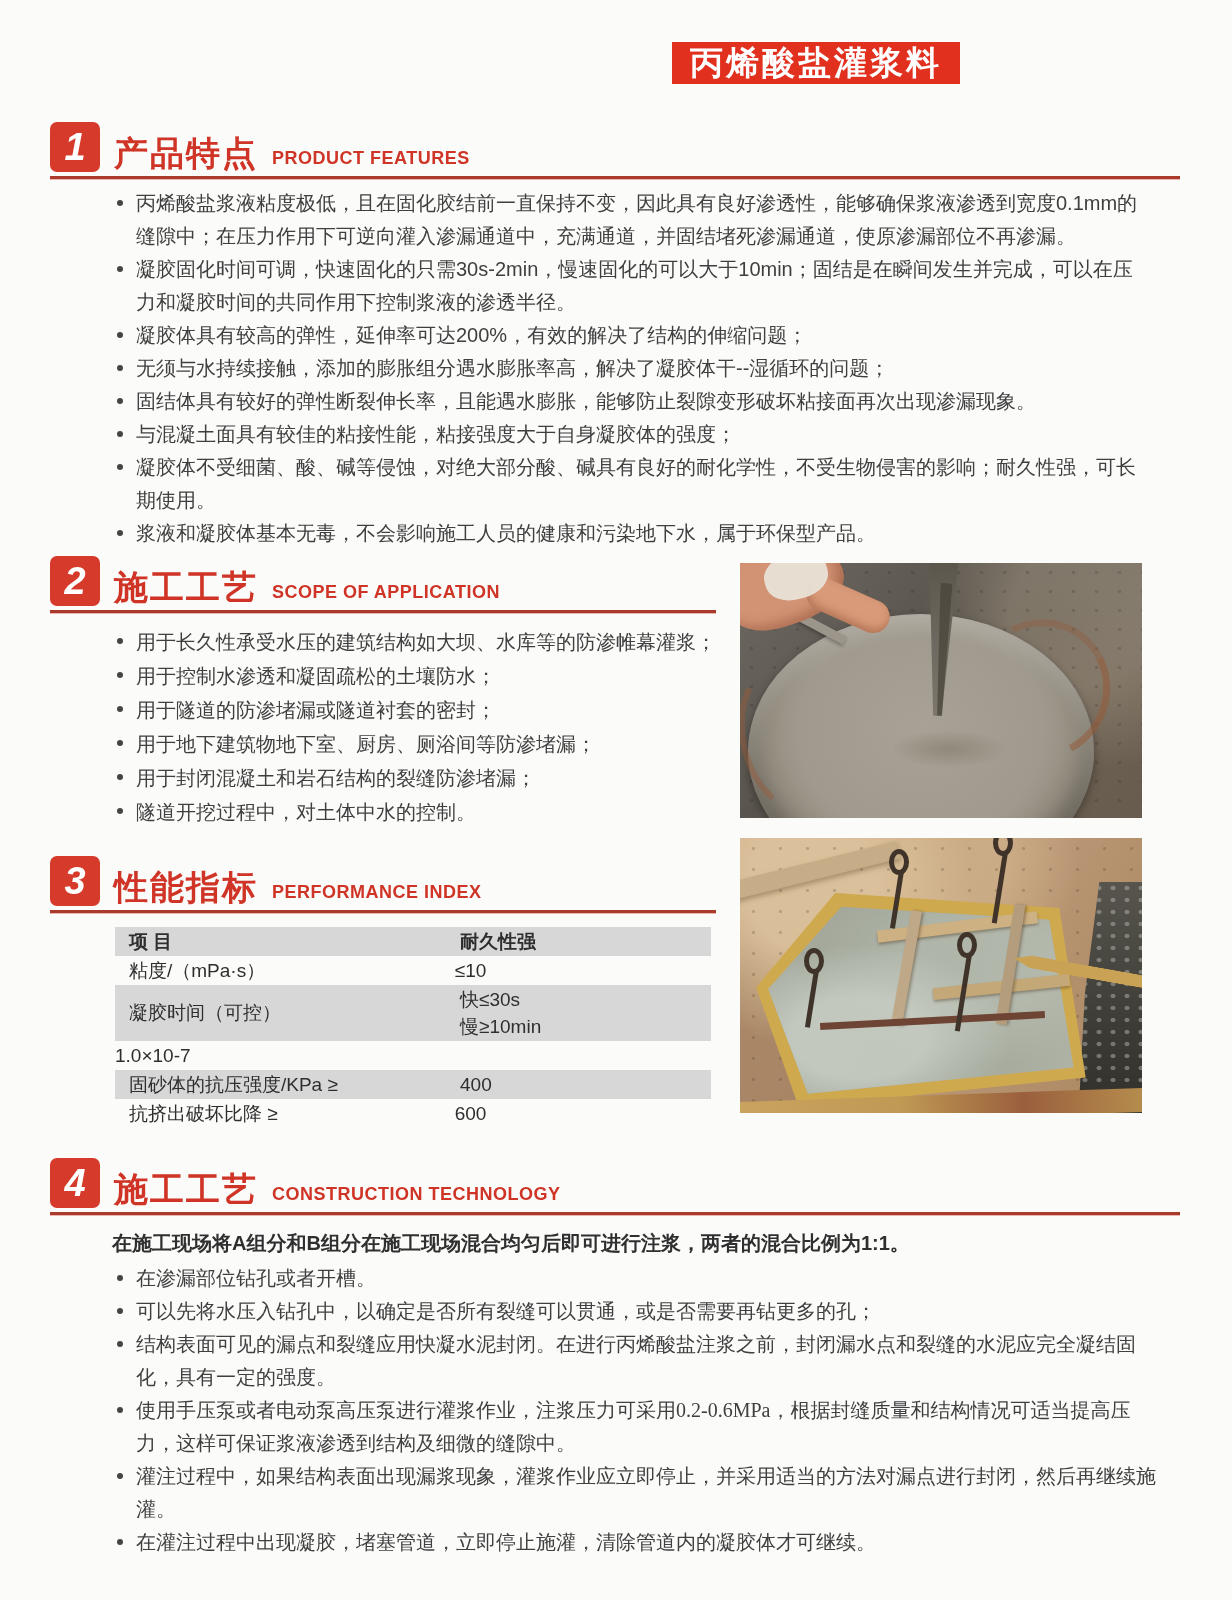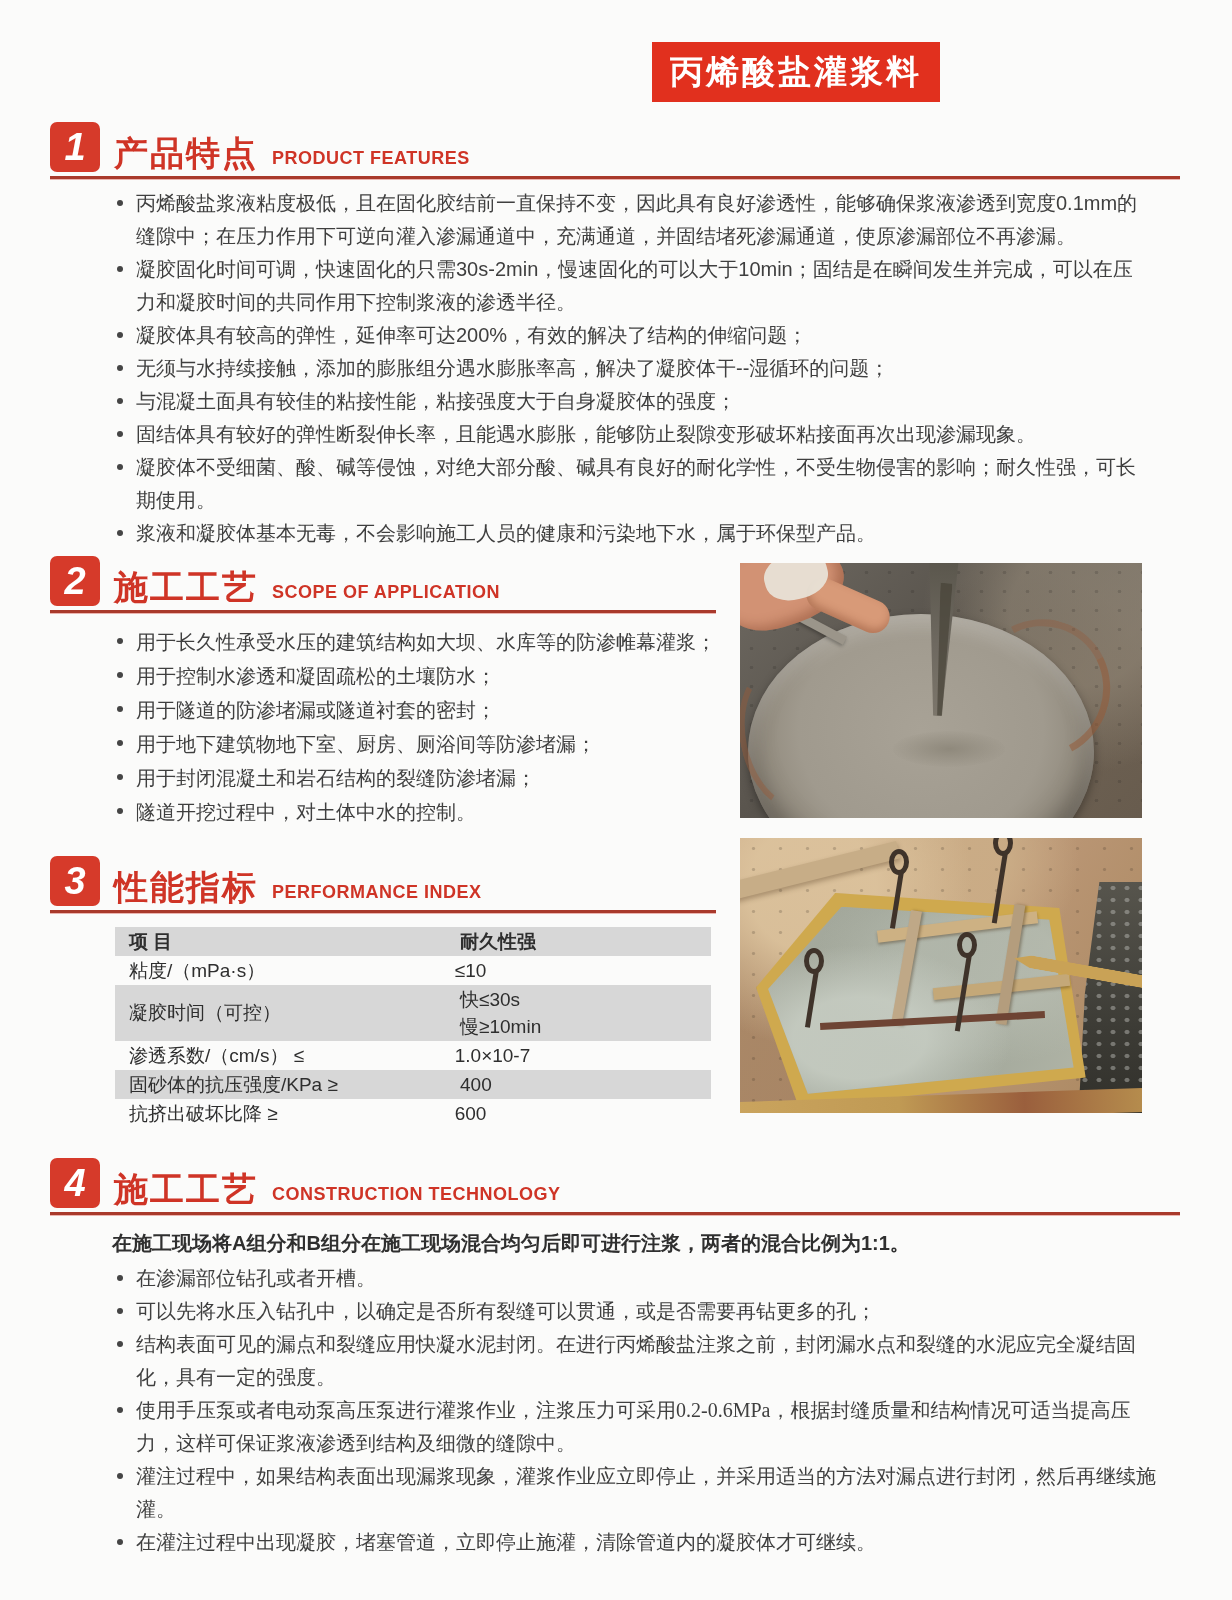--- a/index.html
+++ b/index.html
@@ -13,21 +13,21 @@
   *{margin:0;padding:0;box-sizing:border-box;}
   html,body{background:#ffffff;}
   body{font-family:"Liberation Sans","DejaVu Sans",sans-serif;}
   .page{
     position:relative;width:1232px;height:1600px;margin:0 auto;
     background:#fbfbfa;overflow:hidden;color:var(--text);
   }
 
   
   .banner{
-    position:absolute;left:652px;top:42px;height:60px;padding:0 18px;
+    position:absolute;left:672px;top:42px;height:42px;padding:0 18px;
     background:var(--banner-bg);color:#fff;display:flex;align-items:center;
     font-size:33px;font-weight:bold;letter-spacing:3px;white-space:nowrap;
   }
 
   
   .sec{position:absolute;left:50px;width:1130px;}
   .sec-head{display:flex;align-items:flex-end;gap:14px;height:50px;}
   .numbox{
     width:50px;height:50px;background:var(--number-bg);border-radius:7px;
     color:#fff;font-size:38px;font-weight:bold;font-style:italic;
@@ -165,22 +165,22 @@
       <div class="numbox">1</div>
       <div class="title-cn">产品特点</div>
       <div class="title-en">PRODUCT FEATURES</div>
     </div>
     <div class="rule"></div>
     <ul class="bullets">
       <li>丙烯酸盐浆液粘度极低，且在固化胶结前一直保持不变，因此具有良好渗透性，能够确保浆液渗透到宽度0.1mm的缝隙中；在压力作用下可逆向灌入渗漏通道中，充满通道，并固结堵死渗漏通道，使原渗漏部位不再渗漏。</li>
       <li>凝胶固化时间可调，快速固化的只需30s-2min，慢速固化的可以大于10min；固结是在瞬间发生并完成，可以在压力和凝胶时间的共同作用下控制浆液的渗透半径。</li>
       <li>凝胶体具有较高的弹性，延伸率可达200%，有效的解决了结构的伸缩问题；</li>
       <li>无须与水持续接触，添加的膨胀组分遇水膨胀率高，解决了凝胶体干--湿循环的问题；</li>
+      <li>固结体具有较好的弹性断裂伸长率，且能遇水膨胀，能够防止裂隙变形破坏粘接面再次出现渗漏现象。</li>
       <li>与混凝土面具有较佳的粘接性能，粘接强度大于自身凝胶体的强度；</li>
-      <li>固结体具有较好的弹性断裂伸长率，且能遇水膨胀，能够防止裂隙变形破坏粘接面再次出现渗漏现象。</li>
       <li>凝胶体不受细菌、酸、碱等侵蚀，对绝大部分酸、碱具有良好的耐化学性，不受生物侵害的影响；耐久性强，可长期使用。</li>
       <li>浆液和凝胶体基本无毒，不会影响施工人员的健康和污染地下水，属于环保型产品。</li>
     </ul>
   </div>
 
   <div class="sec sec2" style="top:556px;">
     <div class="sec-head">
       <div class="numbox">2</div>
       <div class="title-cn">施工工艺</div>
       <div class="title-en">SCOPE OF APPLICATION</div>
@@ -213,21 +213,20 @@
         <div class="c2">≤10</div>
       </div>
       <div class="trow gray h2">
         <div class="c1">凝胶时间（可控）</div>
         <div class="c2">
           <div class="vline">快≤30s</div>
           <div class="vline">慢≥10min</div>
         </div>
       </div>
       <div class="trow h1">
-        <div class="c1">渗透系数/（cm/s）  ≤</div>
         <div class="c2">1.0×10-7</div>
       </div>
       <div class="trow gray h1">
         <div class="c1">固砂体的抗压强度/KPa ≥</div>
         <div class="c2">400</div>
       </div>
       <div class="trow h1">
         <div class="c1">抗挤出破坏比降 ≥</div>
         <div class="c2">600</div>
       </div>

